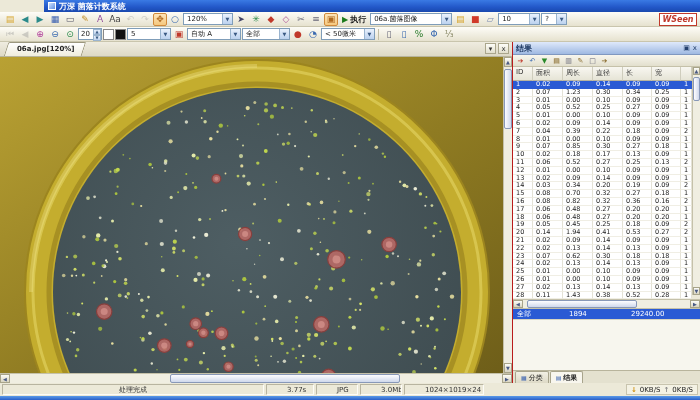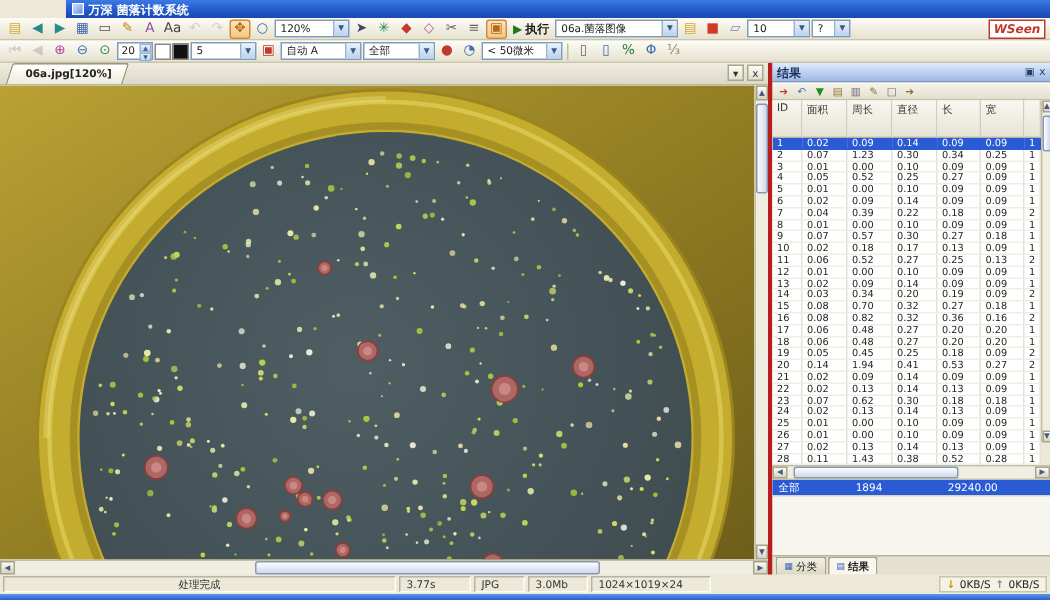--- a/index.html
+++ b/index.html
@@ -51,30 +51,30 @@
   .vscroll { width:9px; background:#f0eee1; border-left:1px solid #c5c1a9; display:flex; flex-direction:column; }
   .hscroll { height:10px; background:#f0eee1; border-top:1px solid #c5c1a9; display:flex; align-items:stretch; }
   .sbtn { background:linear-gradient(#fdfdf8,#d8d4c0); border:1px solid #a8a48a; color:#4a5a84; font-size:5px;
     display:flex; align-items:center; justify-content:center; }
   .hscroll .sbtn { width:10px; }
   .vscroll .sbtn { height:10px; }
   .hthumb { margin-left:160px; width:230px; background:linear-gradient(#fdfdff,#cfd8ec); border:1px solid #8898b8; border-radius:2px; }
   .vthumb { margin-top:2px; height:60px; background:linear-gradient(90deg,#fdfdff,#cfd8ec); border:1px solid #8898b8; border-radius:2px; }
 
   
-  .right { width:188px; border-left:3px solid #b91c1c; display:flex; flex-direction:column; background:#ece9d8; }
+  .right { width:188px; border-left:1px solid #b91c1c; display:flex; flex-direction:column; background:#ece9d8; }
   .phead { height:13px; background:linear-gradient(180deg,#dfe9fb,#9fb9e2); border-bottom:1px solid #8098c0;
     display:flex; align-items:center; padding:0 3px; font-size:8px; font-weight:bold; color:#17335e; }
   .phead .pbtns { margin-left:auto; display:flex; gap:3px; font-size:7px; color:#24406e; font-weight:normal; }
   .ptools { height:12px; background:linear-gradient(#f8f6ee,#e2dfcd); border-bottom:1px solid #c5c1a9;
     display:flex; align-items:center; gap:1px; padding:0 2px; }
   .pti { width:11px; height:10px; font-size:7px; display:flex; align-items:center; justify-content:center; }
   .tablewrap { display:flex; }
   .table { width:179px; background:#fff; }
-  .thead { display:flex; height:25px; }
+  .thead { display:flex; height:14px; }
   .th { background:linear-gradient(#f8f7f1,#e6e4d6); border-right:1px solid #cfcdbd; border-bottom:1px solid #b8b4a0;
     font-size:7px; padding:1px 0 0 3px; color:#333; overflow:hidden; white-space:nowrap; }
   .tbody { height:218px; overflow:hidden; background:#fff; }
   .tr { display:flex; height:7.8px; }
   .td { font-size:6.5px; line-height:7.5px; padding-left:3px; border-right:1px solid #e4e2d6;
     border-bottom:1px solid #f0eee4; overflow:hidden; white-space:nowrap; color:#222; }
   .tr.sel .td { background:#2a5ad4; color:#fff; border-color:#2a5ad4; }
   .c0{width:20px;} .c1{width:30px;} .c2{width:30px;} .c3{width:30px;} .c4{width:29px;} .c5{width:29px;} .c6{width:11px;}
   .tvscroll { width:9px; background:#f0eee1; border-left:1px solid #c5c1a9; display:flex; flex-direction:column; height:228px; }
   .thscroll { height:10px; background:#f0eee1; border-top:1px solid #c5c1a9; border-bottom:1px solid #c5c1a9; display:flex; }
@@ -90,21 +90,21 @@
   .pfill { flex:1; background:#f7f6ee; border-top:1px solid #d8d5c2; }
   .ptabs { height:13px; background:#e4e1cf; border-top:1px solid #b8b49c; display:flex; align-items:flex-end; padding-left:2px; gap:1px; }
   .ptab { height:12px; display:flex; align-items:center; gap:2px; font-size:7px; padding:0 5px;
     background:linear-gradient(#f2f0e4,#ddd9c6); border:1px solid #a8a48c; border-bottom:none; border-radius:2px 2px 0 0; }
   .ptab.active { background:#f8f6ee; font-weight:bold; }
   .ptab .pticon { font-size:6px; color:#3a62b0; }
 
   
   .statusbar { height:13px; background:#ece9d8; display:flex; align-items:stretch; gap:2px; padding:1px 2px; }
   .seg { border:1px solid; border-color:#b8b4a0 #fdfcf7 #fdfcf7 #b8b4a0; font-size:7px; display:flex;
-    align-items:center; padding:0 4px; white-space:nowrap; overflow:hidden; color:#333; }
+    align-items:center; padding:0 20px; white-space:nowrap; overflow:hidden; color:#333; }
   .seg.msg { width:262px; justify-content:center; }
   .spacer { flex:1; }
   .net { display:flex; align-items:center; gap:3px; border:1px solid #c8c4ae; background:#f4f2e4; padding:0 4px; font-size:7px; }
   .net .dn { color:#d09010; font-weight:bold; } .net .up { color:#888; font-weight:bold; }
   .bottomstrip { height:4px; background:linear-gradient(#5a9ae8,#2a5fc8); }
 </style>
 </head>
 <body>
 
 <div class="titlebar">
@@ -821,21 +821,21 @@
               <div class="td c1">0.01</div>
               <div class="td c2">0.00</div>
               <div class="td c3">0.10</div>
               <div class="td c4">0.09</div>
               <div class="td c5">0.09</div>
               <div class="td c6">1</div>
             </div>
             <div class="tr">
               <div class="td c0">9</div>
               <div class="td c1">0.07</div>
-              <div class="td c2">0.57</div>
+              <div class="td c2">0.85</div>
               <div class="td c3">0.30</div>
               <div class="td c4">0.27</div>
               <div class="td c5">0.18</div>
               <div class="td c6">1</div>
             </div>
             <div class="tr">
               <div class="td c0">10</div>
               <div class="td c1">0.02</div>
               <div class="td c2">0.18</div>
               <div class="td c3">0.17</div>

